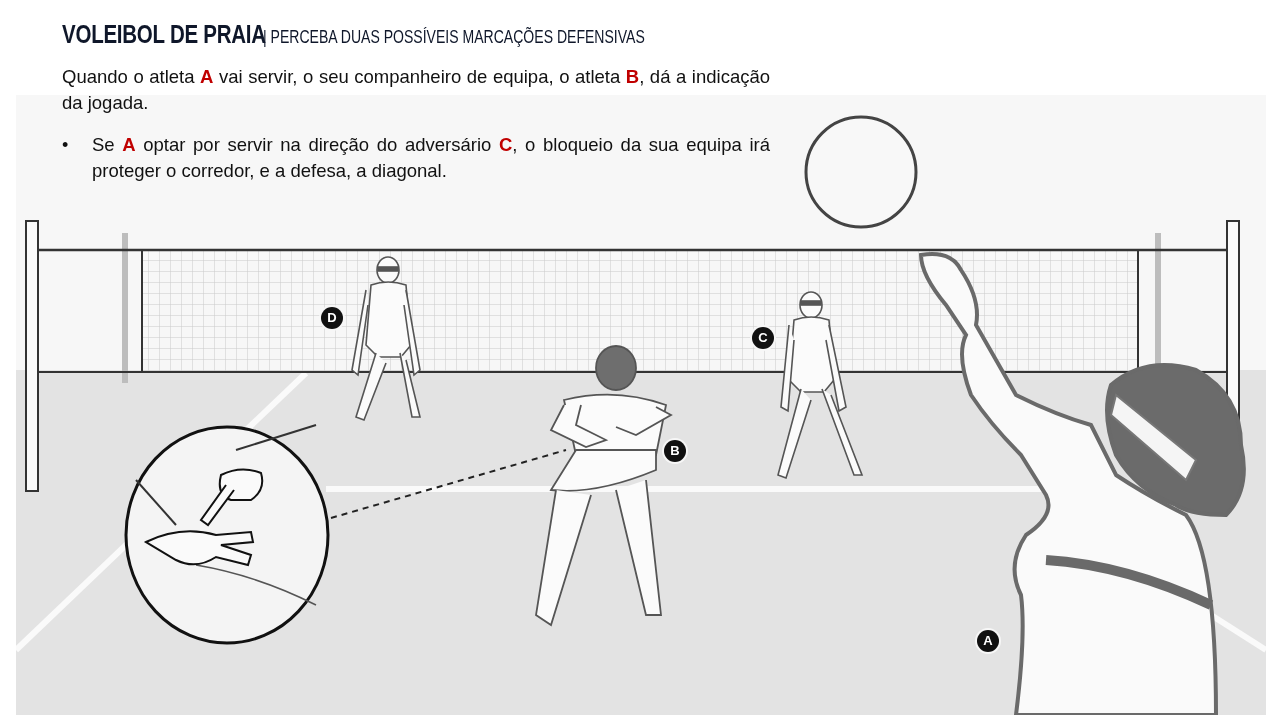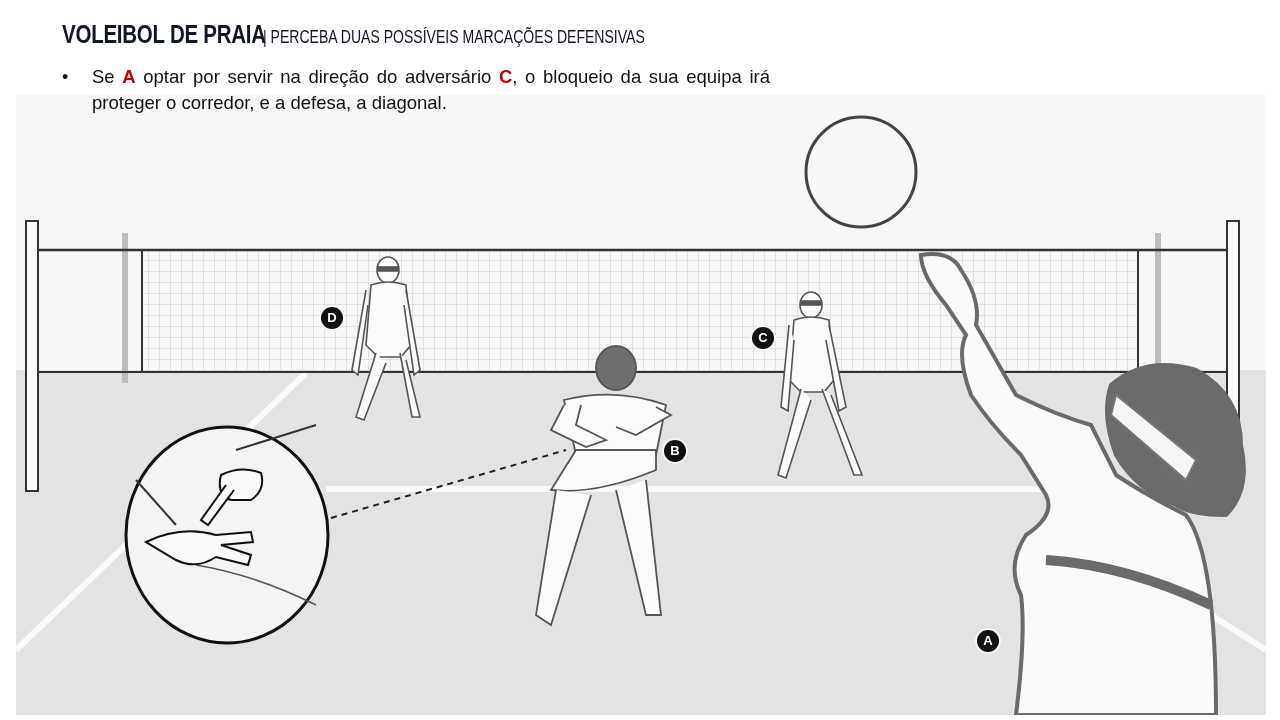--- a/index.html
+++ b/index.html
@@ -30,21 +30,21 @@
     }
     .textbox {
       position: absolute; left: 62px; top: 64px; width: 708px;
       font-family: "Liberation Sans Narrow", "Liberation Sans", sans-serif;
       font-size: 18.5px; line-height: 26px; color: #111;
       z-index: 2;
     }
     .textbox p { margin: 0; text-align: justify; text-align-last: left; }
     .textbox .hl { color: #c00000; font-weight: 700; }
     .textbox ul { margin: 0; padding: 0; list-style: none; }
-    .textbox li { position: relative; padding-left: 30px; text-align: justify; text-align-last: left; }
+    .textbox li { position: relative; padding-left: 30px; text-align: justify; text-align-last: left; margin-top: 16px; }
     .textbox li::before {
       content: "•"; position: absolute; left: 0; top: 0; font-size: 18px;
     }
     .badge {
       position: absolute; width: 22px; height: 22px; border-radius: 50%;
       background: #111; color: #fff; font-family: "Liberation Sans", sans-serif;
       font-weight: 700; font-size: 13px; line-height: 22px; text-align: center;
       box-shadow: 0 0 0 2px #f7f7f7;
       z-index: 3;
     }
@@ -140,18 +140,21 @@
     </g>
   </svg>
 
   <div class="badge" style="left:305px; top:212px;">D</div>
   <div class="badge" style="left:736px; top:232px;">C</div>
   <div class="badge" style="left:648px; top:345px;">B</div>
   <div class="badge" style="left:961px; top:535px;">A</div>
 </div>
 
 <div class="textbox">
+  <p>
+    <span>Quando o atleta </span><span class="hl">A</span><span> vai servir, o seu companheiro de equipa, o atleta </span><span class="hl">B</span><span>, dá a indicação da jogada.</span>
+  </p>
   <ul>
     <li>
       <span>Se </span><span class="hl">A</span><span> optar por servir na direção do adversário </span><span class="hl">C</span><span>, o bloqueio da sua equipa irá proteger o corredor, e a defesa, a diagonal.</span>
     </li>
   </ul>
 </div>
 
 </body></html>

